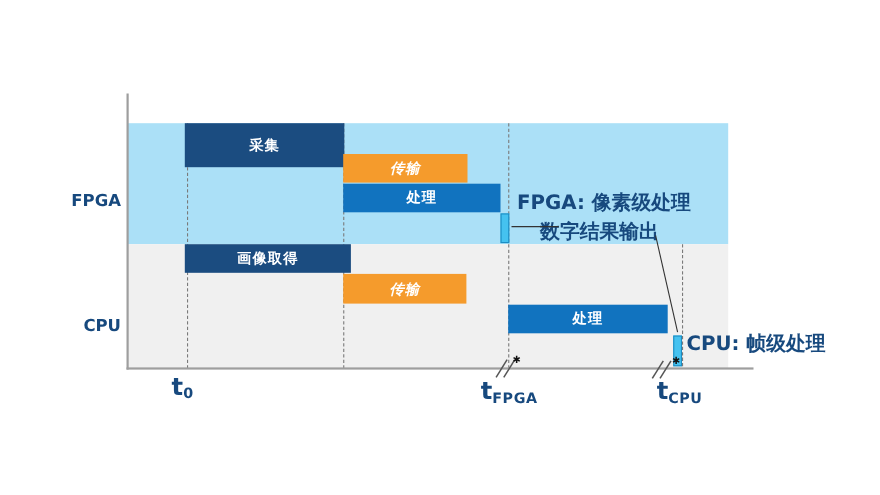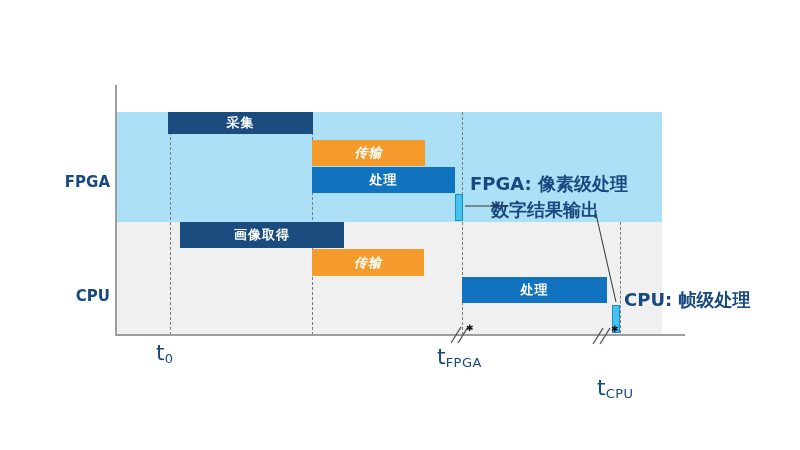--- a/index.html
+++ b/index.html
@@ -27,47 +27,47 @@
   .dash-tcpu{left:620px;top:222px;height:111px;}
 
   
   .bar{position:absolute;z-index:2;display:flex;align-items:center;justify-content:center;
        color:#fff;font-size:13px;font-weight:bold;letter-spacing:1px;box-sizing:border-box;}
   .bar-navy{background:var(--navy);}
   .bar-orange{background:var(--orange);font-style:italic;}
   .bar-blue{background:var(--blue);}
   .bar-cyan{background:var(--cyan);border:1px solid var(--cyan_border);}
 
-  .b-fpga-capture{left:168px;top:112px;width:145px;height:22px;}
+  .b-fpga-capture{left:168px;top:112px;width:145px;height:40px;}
   .b-fpga-transfer{left:312px;top:140px;width:113px;height:26px;}
   .b-fpga-process{left:312px;top:167px;width:143px;height:26px;}
   .b-fpga-output{left:455px;top:194px;width:8px;height:27px;}
-  .b-cpu-capture{left:180px;top:222px;width:164px;height:26px;}
+  .b-cpu-capture{left:168px;top:222px;width:151px;height:26px;}
   .b-cpu-transfer{left:312px;top:249px;width:112px;height:27px;}
   .b-cpu-process{left:462px;top:277px;width:145px;height:26px;}
   .b-cpu-output{left:612px;top:305px;width:8px;height:28px;}
 
   
   .row-label{position:absolute;color:var(--text_navy);font-weight:bold;font-size:15px;z-index:3;
              width:60px;text-align:right;}
   .row-label-fpga{left:50px;top:173px;}
   .row-label-cpu{left:50px;top:287px;}
 
   
   .note{position:absolute;color:var(--text_navy);font-weight:bold;font-size:18px;z-index:5;white-space:nowrap;}
   .note-fpga{left:470px;top:172px;}
   .note-output{left:491px;top:198px;}
-  .note-cpu{left:624px;top:288px;}
+  .note-cpu{left:624px;top:300px;}
 
   
-  .t-label{position:absolute;color:var(--text_navy);font-weight:normal;font-size:22px;z-index:5;white-space:nowrap;}
+  .t-label{position:absolute;color:var(--text_navy);font-weight:bold;font-size:22px;z-index:5;white-space:nowrap;}
   .t-label .sub{font-size:13px;letter-spacing:0.5px;display:inline-block;vertical-align:-3px;}
   .t-t0{left:156px;top:340px;}
   .t-tfpga{left:437px;top:344px;}
-  .t-tcpu{left:597px;top:344px;margin-top:31px;}
+  .t-tcpu{left:597px;top:344px;}
 
   
   .break-star{position:absolute;color:#111;font-size:9px;z-index:6;}
   .star-fpga{left:466px;top:323px;}
   .star-cpu{left:611px;top:324px;}
 
   svg.overlay{position:absolute;left:0;top:0;z-index:5;pointer-events:none;}
 </style>
 </head>
 <body>

